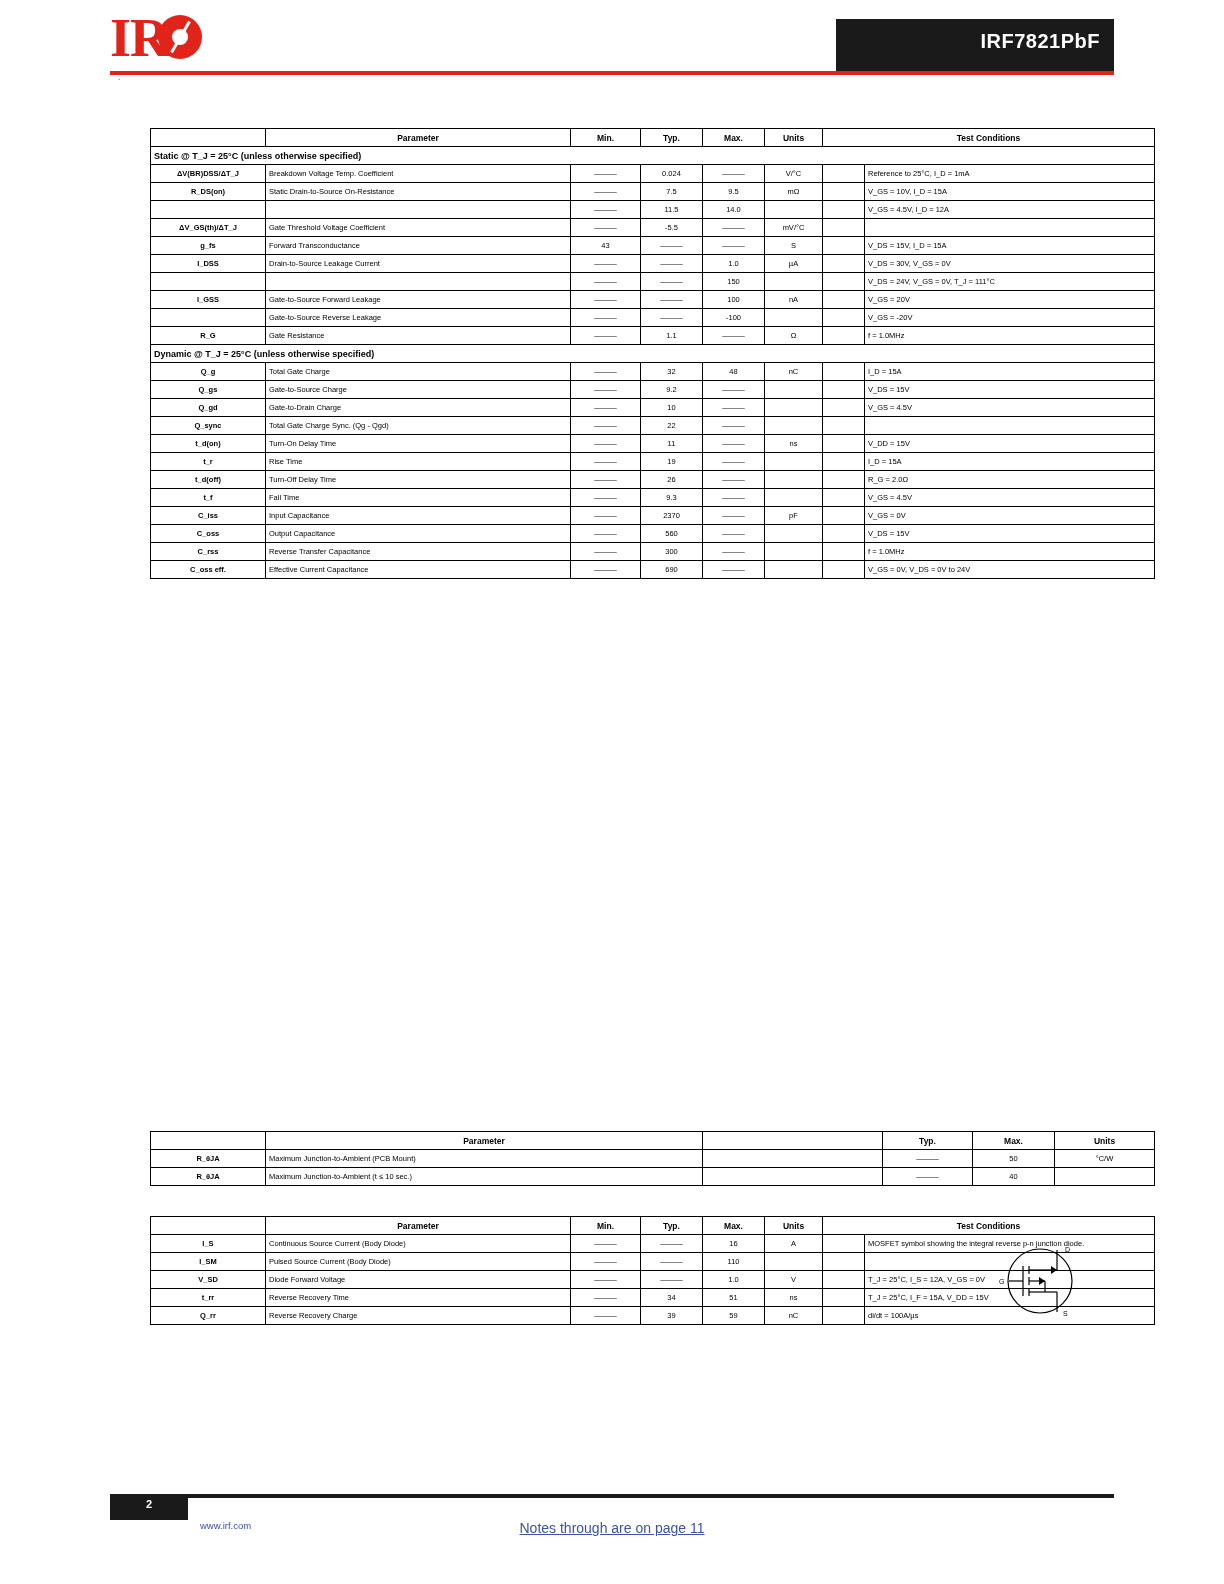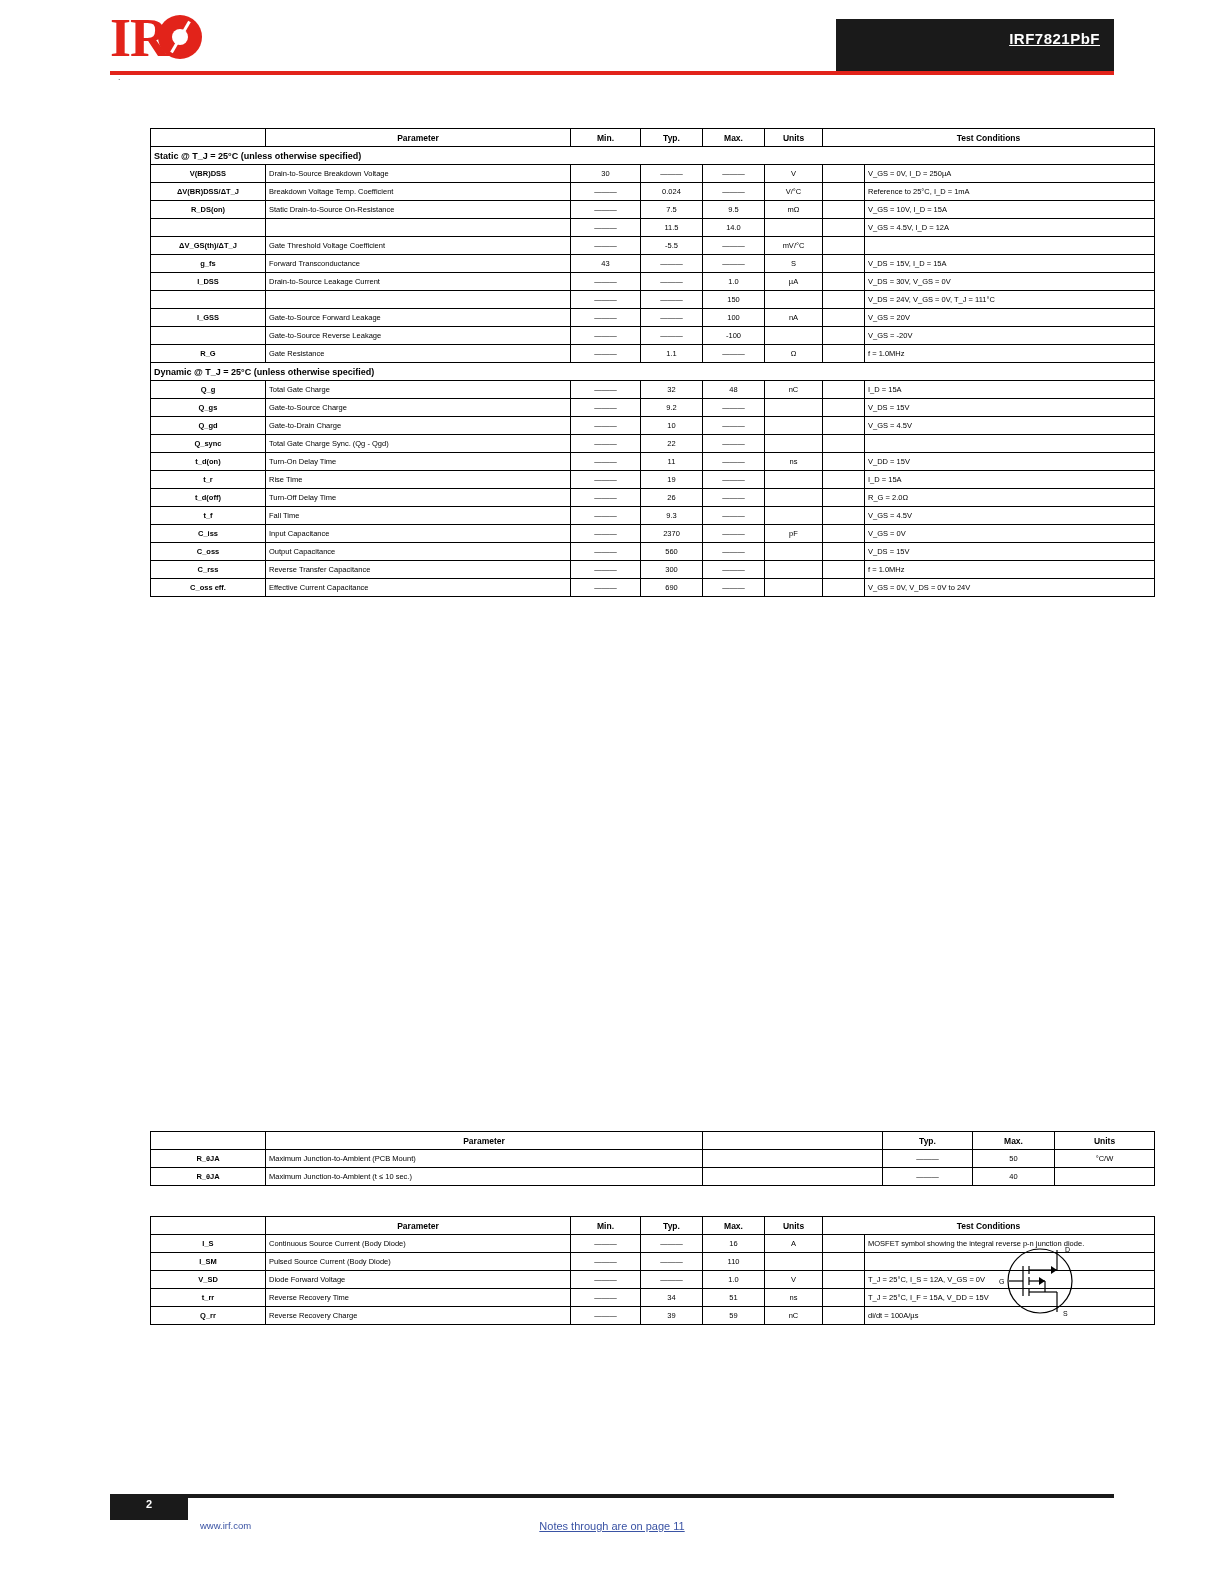--- a/index.html
+++ b/index.html
@@ -82,24 +82,23 @@
     top: 71px;
     width: 1004px;
     height: 4px;
     background: #e2231a;
   }
   .header-part {
     position: absolute;
     right: 124px;
     top: 30px;
     color: #ffffff;
-    font-size: 15px;
+    font-size: 20px;
     font-weight: bold;
     letter-spacing: 0.5px;
-    text-decoration: underline;
   }
   .header-tagline {
     position: absolute;
     left: 118px;
     top: 76px;
     font-size: 7px;
     color: #333;
   }
 
   
@@ -175,21 +174,21 @@
     top: 1520px;
     font-size: 9.5px;
     color: #3a53a4;
     text-align: center;
   }
   .footer-center {
     position: absolute;
     left: 612px;
     top: 1520px;
     transform: translateX(-50%);
-    font-size: 11px;
+    font-size: 14px;
     color: #3a53a4;
     text-decoration: underline;
   }
 </style>
 </head>
 <body>
 
 <div class="header">
   <div class="logo">
     <span class="logo-text">IR</span>
@@ -219,30 +218,20 @@
         <td class="c">Min.</td>
         <td class="c">Typ.</td>
         <td class="c">Max.</td>
         <td class="c">Units</td>
         <td class="c" colspan="2">Test Conditions</td>
       </tr>
       <tr>
         <td class="l b" colspan="8">Static @ T_J = 25°C (unless otherwise specified)</td>
       </tr>
       <tr>
-        <td class="c b sm">V(BR)DSS</td>
-        <td class="l sm">Drain-to-Source Breakdown Voltage</td>
-        <td class="c sm">30</td>
-        <td class="c sm">———</td>
-        <td class="c sm">———</td>
-        <td class="c sm">V</td>
-        <td class="c xs"></td>
-        <td class="l sm">V_GS = 0V, I_D = 250µA</td>
-      </tr>
-      <tr>
         <td class="c b sm">ΔV(BR)DSS/ΔT_J</td>
         <td class="l sm">Breakdown Voltage Temp. Coefficient</td>
         <td class="c sm">———</td>
         <td class="c sm">0.024</td>
         <td class="c sm">———</td>
         <td class="c sm">V/°C</td>
         <td class="c xs"></td>
         <td class="l sm">Reference to 25°C, I_D = 1mA</td>
       </tr>
       <tr>

